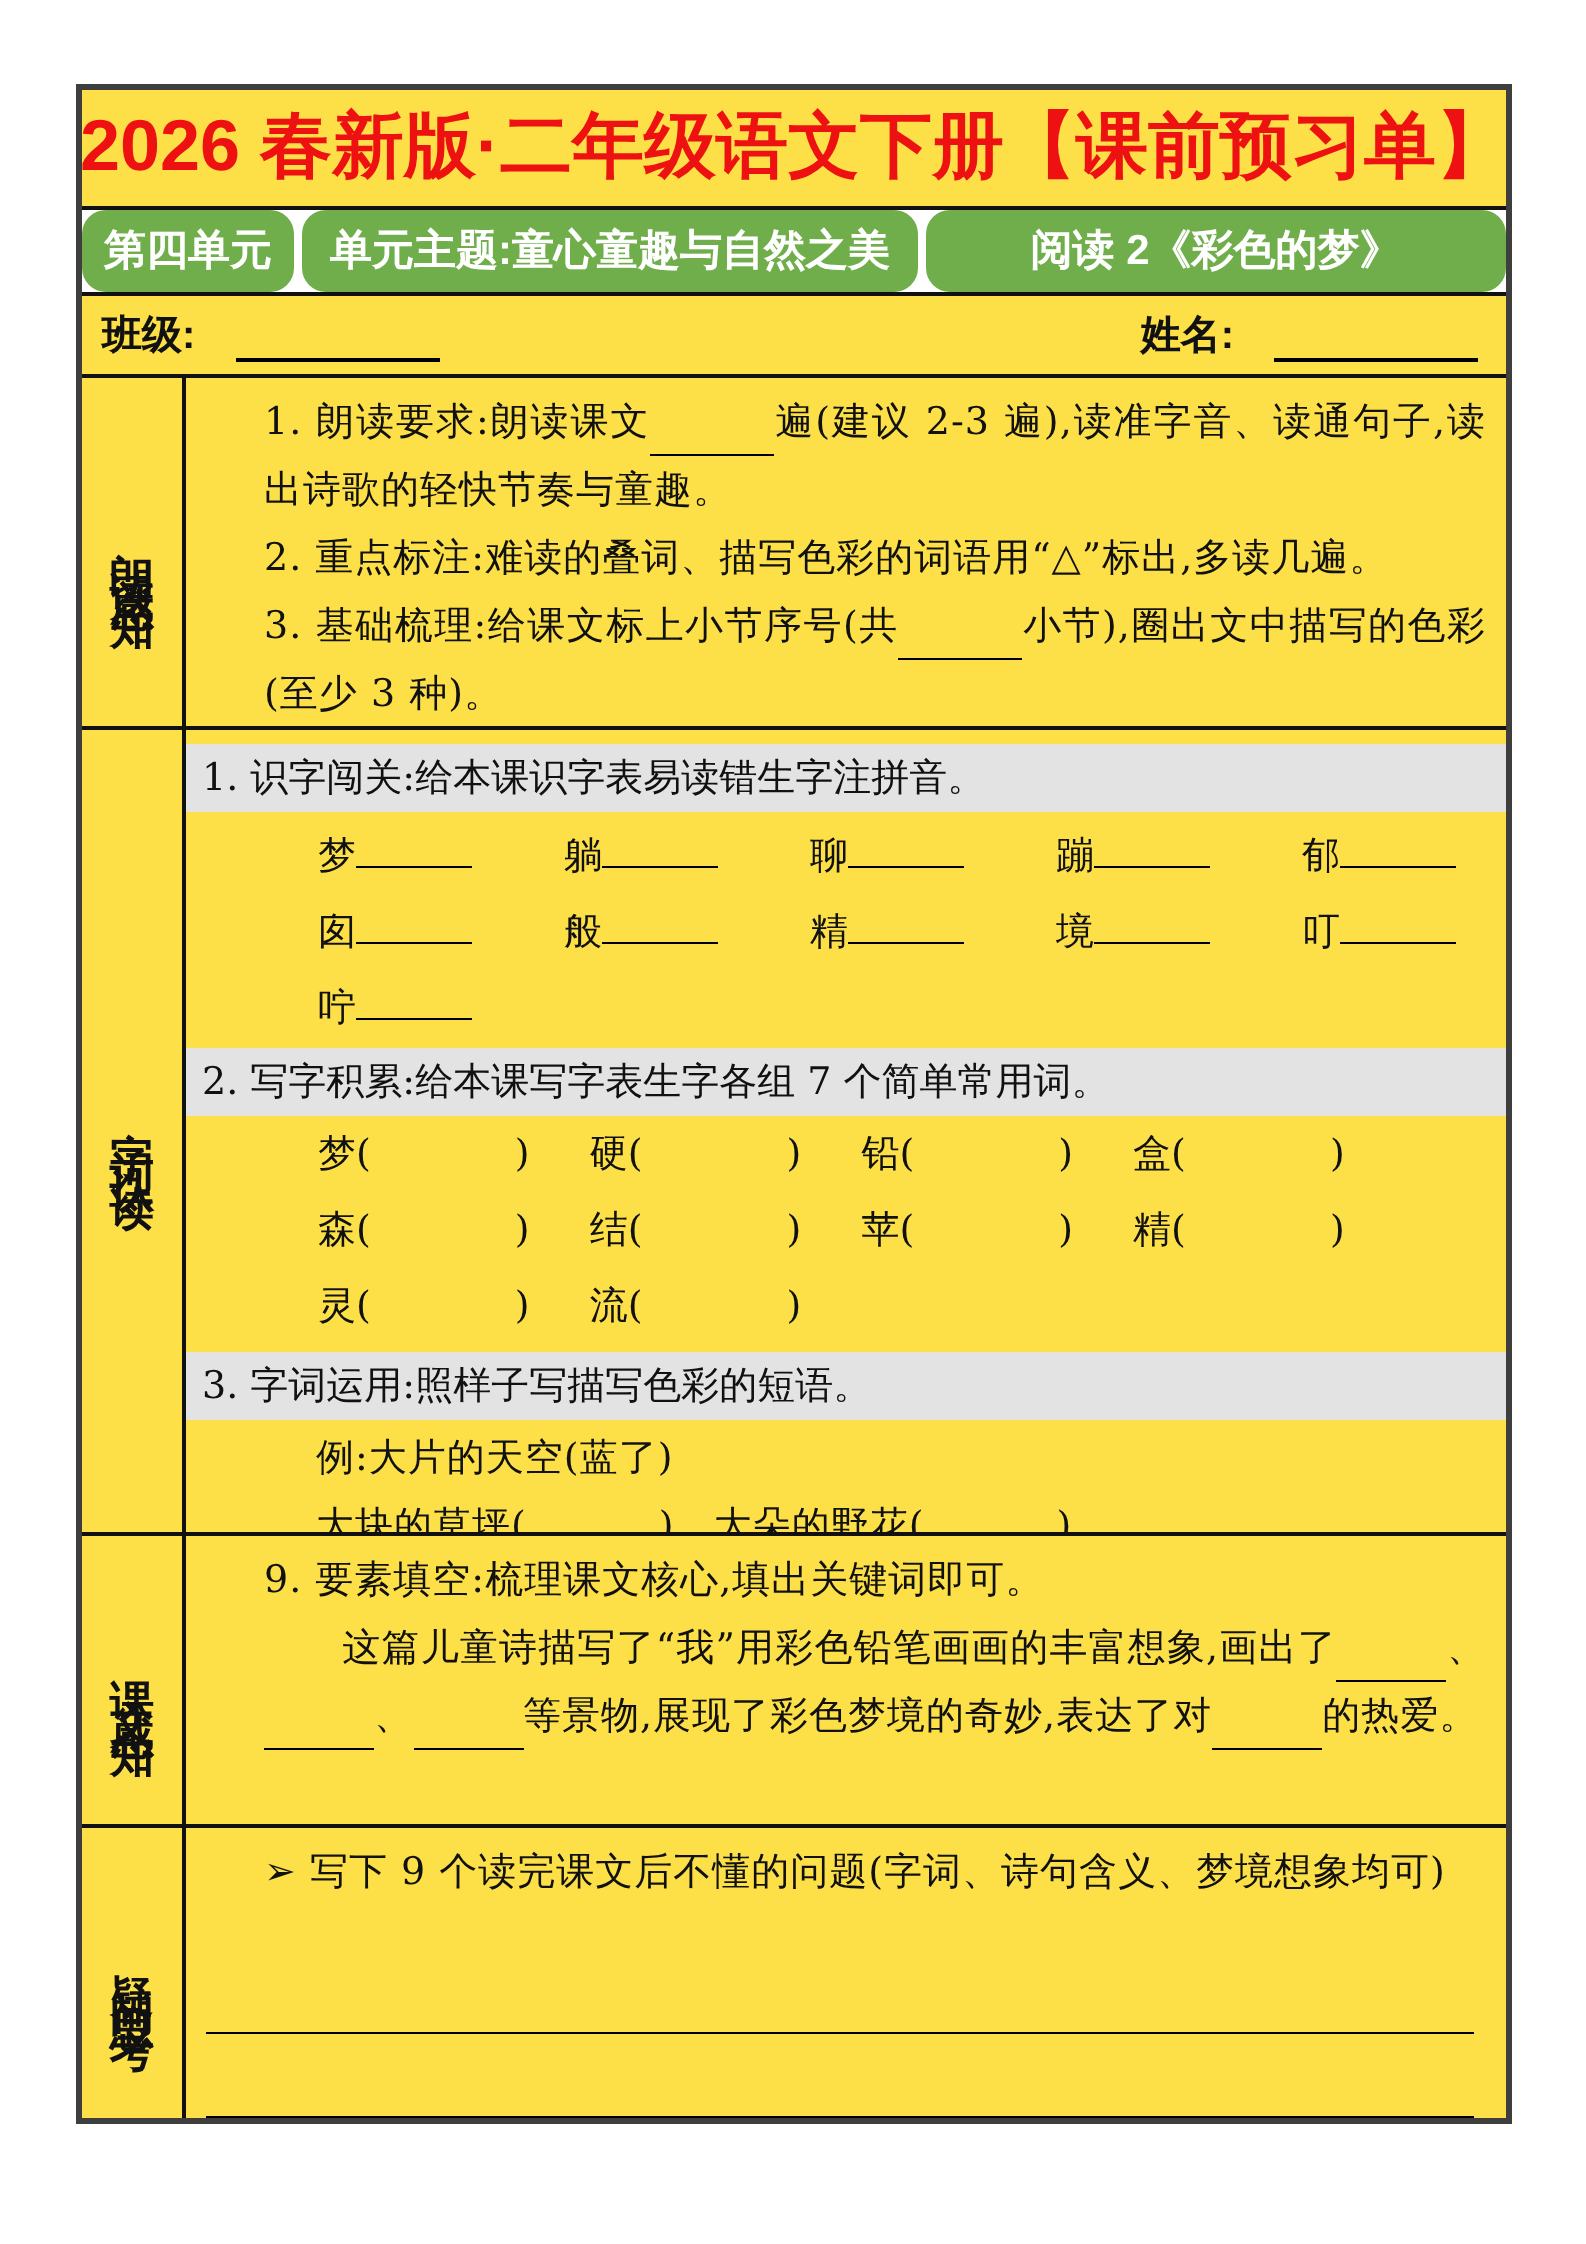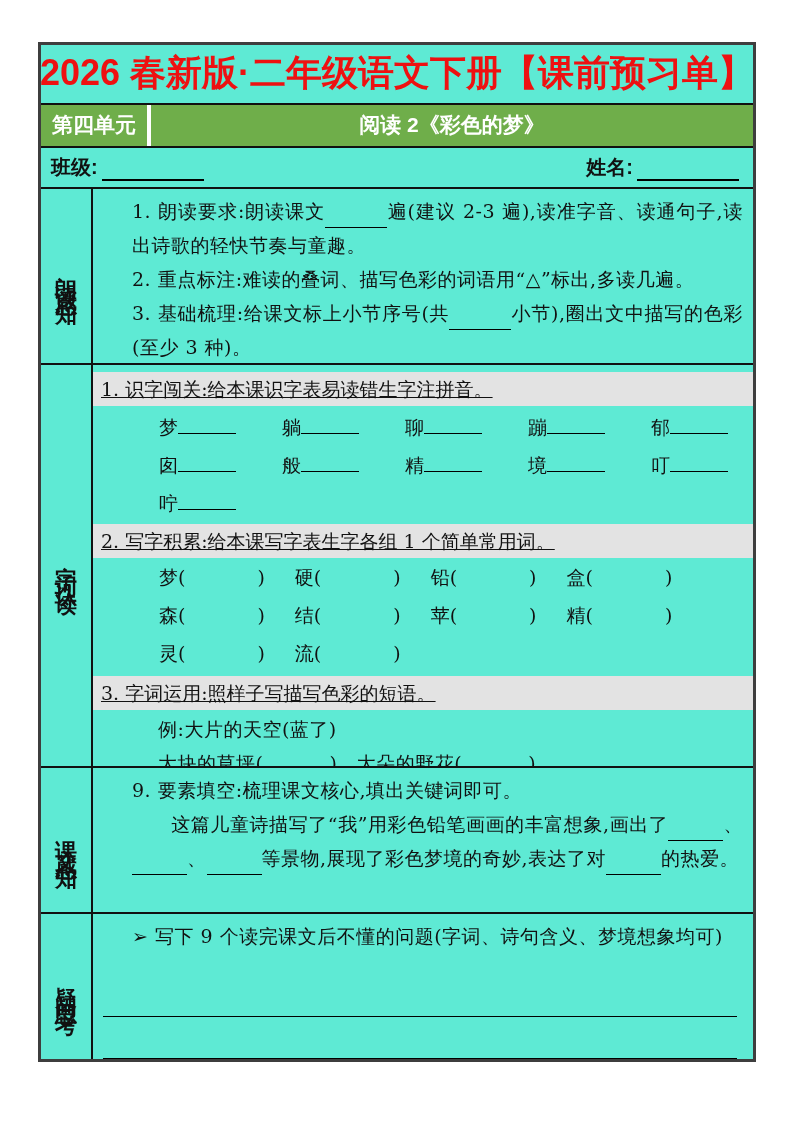--- a/index.html
+++ b/index.html
@@ -3,49 +3,49 @@
 <meta charset="utf-8">
 <style>
   * { margin:0; padding:0; box-sizing:border-box; }
   html,body { background:#ffffff; }
   body {
     width:793px; height:1122px; position:relative;
     font-family:"Liberation Sans", sans-serif; color:#111;
   }
   .frame {
     position:absolute; left:38px; top:42px; width:718px; height:1020px;
-    border:3px solid #3e3e3e; background:#5eead4;
+    border:3px solid #3e3e3e; background:#fde047;
     display:flex; flex-direction:column;
   }
   
   .title-row {
     height:61px; display:flex; align-items:center; justify-content:center;
     border-bottom:2px solid #111;
   }
   .title-row h1 {
     font-size:36px; font-weight:800; letter-spacing:0px; white-space:nowrap;
     font-family:"Liberation Sans", sans-serif;
   }
   
   .unit-bar { height:44px; display:flex; border-bottom:2px solid #111; background:#fff; }
   .unit-cell {
     display:flex; align-items:center; justify-content:center;
-    color:#fff; font-weight:bold; font-size:21px; white-space:nowrap;
+    color:#fff; font-weight:bold; font-size:21px; white-space:nowrap;border-radius:12px;
   }
   .unit-cell + .unit-cell { margin-left:4px; }
   .unit-cell.c1 { width:106px; }
   .unit-cell.c2 { width:308px; }
   .unit-cell.c3 { flex:1; }
   
   .info-row {
     height:42px; display:flex; align-items:center; padding:0 14px 0 10px;
     border-bottom:2px solid #111; font-weight:bold; font-size:20px;
     justify-content:space-between;
   }
-  .info-field { display:flex; align-items:flex-end; }
+  .info-field { display:flex; align-items:flex-end;gap:16px; }
   .info-line { display:inline-block; height:20px; border-bottom:2px solid #000; margin-left:4px; }
   .w100 { width:102px; } .w105 { width:105px; }
   
   .wk-body { flex:1; display:flex; flex-direction:column; }
   .section-row { display:flex; border-bottom:2px solid #111; }
   .section-row:last-child { border-bottom:none; flex:1; }
   .label-cell {
     width:52px; border-right:2px solid #111; flex:none;
     display:flex; align-items:center; justify-content:center;
     writing-mode:vertical-rl; text-orientation:upright;
@@ -58,21 +58,20 @@
     font-size:19px; line-height:34px;
   }
   .row-h1 { height:176px; }
   .row-h2 { height:403px; }
   .row-h3 { height:146px; }
   .para { text-align:justify; letter-spacing:0.5px;margin-left:31px; }
   .para.hang { padding-left:26px; text-indent:-26px; }
   .task-heading {
     background:#e3e3e3; margin:2px -10px 2px -8px; padding:2px 10px 2px 8px;
     line-height:30px;
-    text-decoration:underline;
   }
   .blank {
     display:inline-block; border-bottom:1.5px solid #000; height:22px;
     vertical-align:bottom;
   }
   .pinyin-row { display:flex; align-items:baseline; padding-left:58px; height:38px; gap:46px; }
   .pinyin-group { display:flex; align-items:baseline; }
   .pinyin-group .blank { width:58px; height:26px; }
   .word-row { display:flex; align-items:baseline; padding-left:58px; height:38px; gap:30px; }
   .word-group { white-space:nowrap; }
@@ -84,20 +83,21 @@
 <body>
 
 <div class="frame">
 
   <div class="title-row">
     <h1 style="color: rgb(238, 17, 17);">2026 春新版·二年级语文下册【课前预习单】</h1>
   </div>
 
   <div class="unit-bar">
     <div class="unit-cell c1" style="background: rgb(111, 174, 74);">第四单元</div>
+    <div class="unit-cell c2" style="background: rgb(111, 174, 74);">单元主题:童心童趣与自然之美</div>
     <div class="unit-cell c3" style="background: rgb(111, 174, 74);">阅读 2《彩色的梦》</div>
   </div>
 
   <div class="info-row">
     <span class="info-field">
       <span>班级:</span>
       <span class="info-line w100"></span>
     </span>
     <span class="info-field">
       <span>姓名:</span>
@@ -161,21 +161,21 @@
               <span>叮</span>
               <span class="blank" style="width: 58px;"></span>
             </span>
           </div>
           <div class="pinyin-row">
             <span class="pinyin-group">
               <span>咛</span>
               <span class="blank" style="width: 58px;"></span>
             </span>
           </div>
-          <div class="task-heading">2. 写字积累:给本课写字表生字各组 1 个简单常用词。</div>
+          <div class="task-heading">2. 写字积累:给本课写字表生字各组 7 个简单常用词。</div>
           <div class="word-row">
             <span class="word-group">梦(<span class="paren-space"></span>)</span>
             <span class="word-group">硬(<span class="paren-space"></span>)</span>
             <span class="word-group">铅(<span class="paren-space"></span>)</span>
             <span class="word-group">盒(<span class="paren-space"></span>)</span>
           </div>
           <div class="word-row">
             <span class="word-group">森(<span class="paren-space"></span>)</span>
             <span class="word-group">结(<span class="paren-space"></span>)</span>
             <span class="word-group">苹(<span class="paren-space"></span>)</span>

